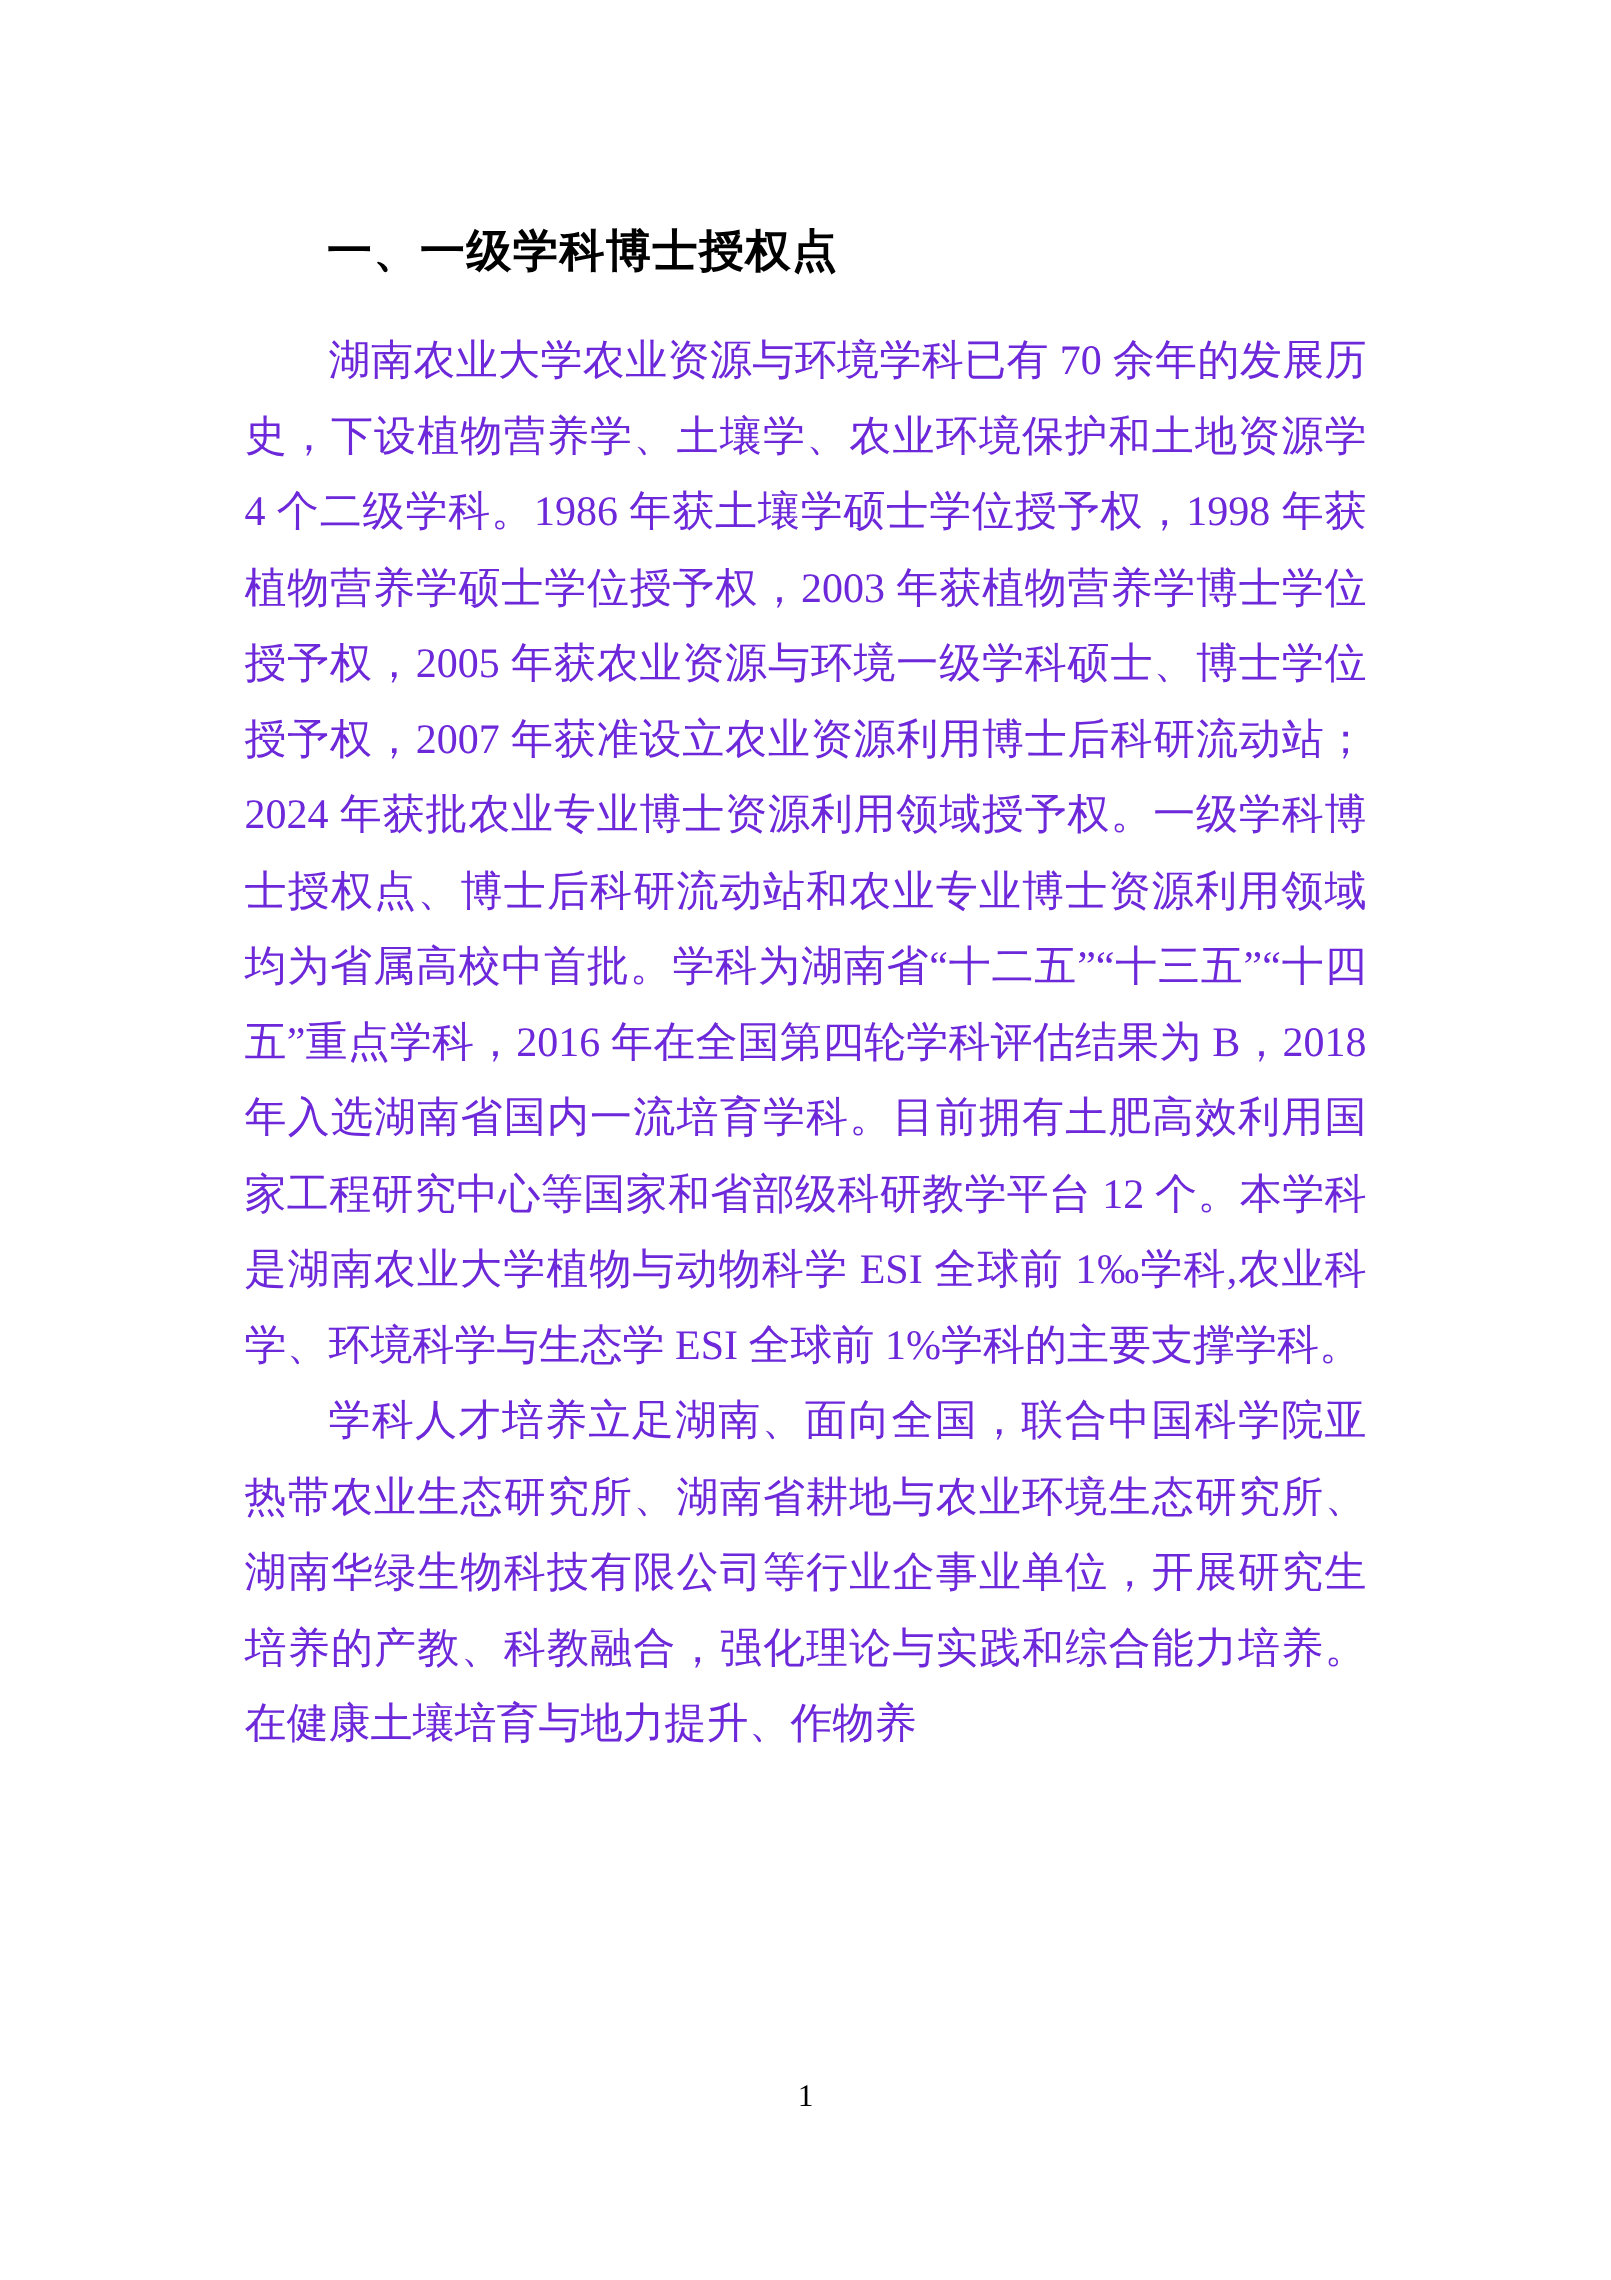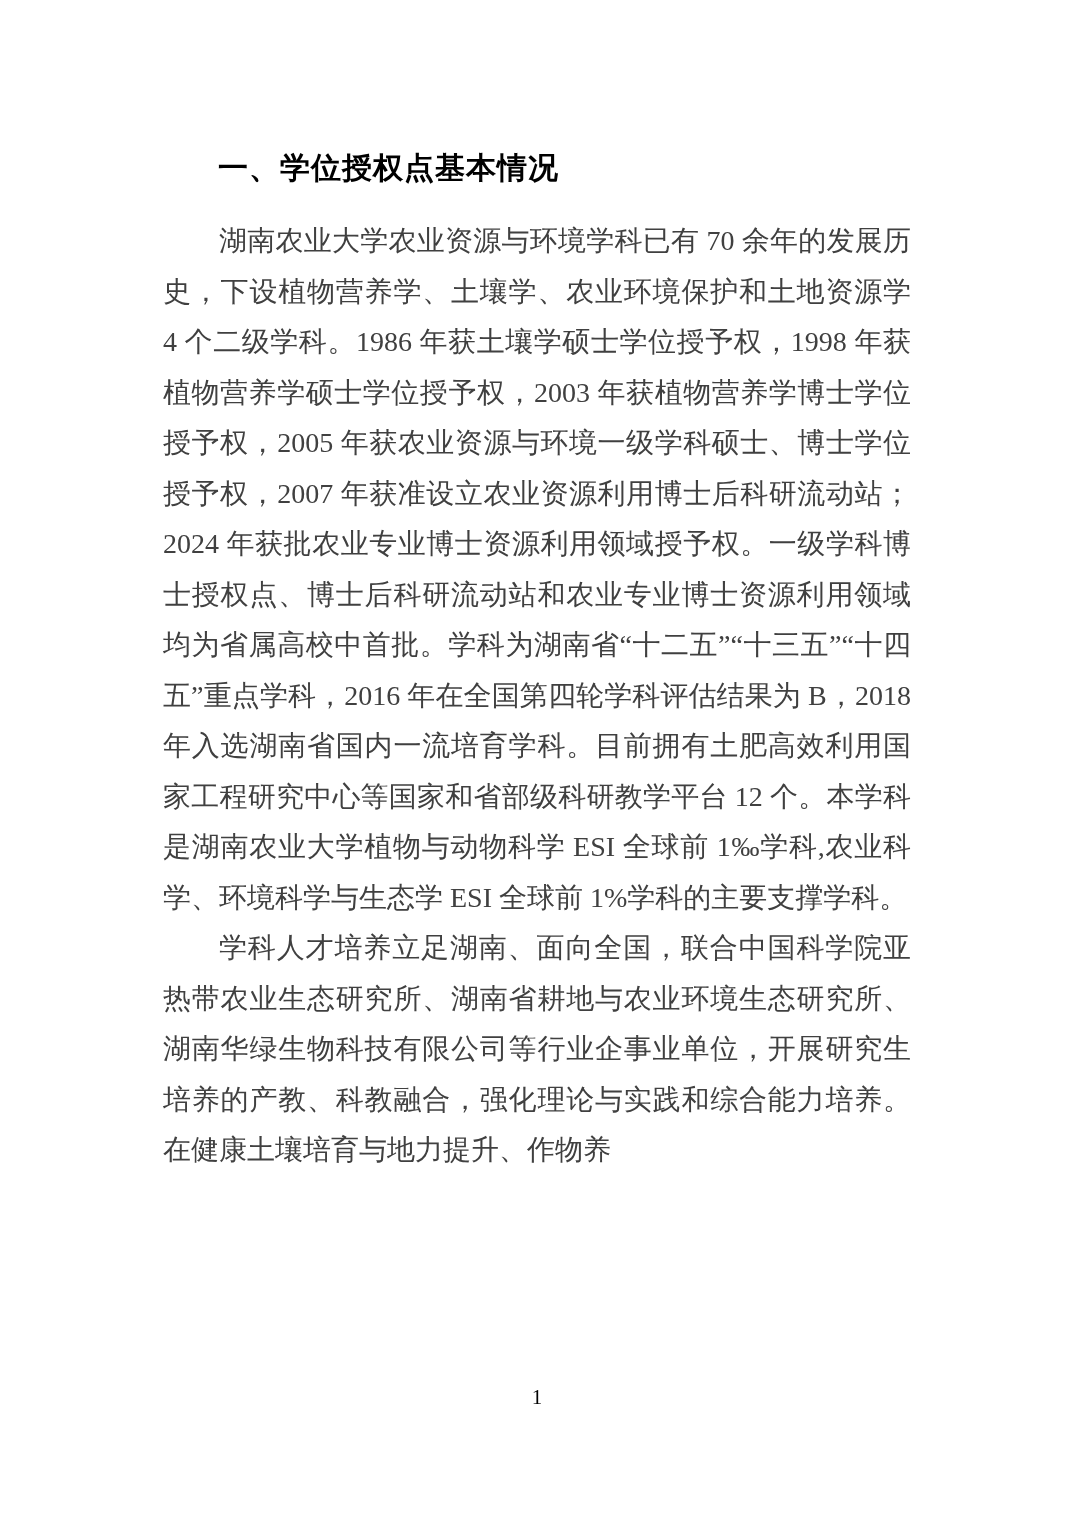--- a/index.html
+++ b/index.html
@@ -31,37 +31,37 @@
     color: #000000;
     letter-spacing: 1px;
   }
   .doc-paragraph {
     font-size: 28px;
     line-height: 50.5px;
     margin: 0;
     text-align: justify;
     text-justify: inter-ideograph;
     text-indent: 2em;
-    color: #404040;
+    color: #6d28d9;
   }
   .page-number {
     position: absolute;
     left: 0;
     right: 0;
     top: 1384px;
     text-align: center;
     font-size: 21px;
     line-height: 26px;
     color: #000000;
     font-family: "Liberation Serif", "DejaVu Serif", serif;
   }
 </style>
 </head>
 <body>
 
 <div class="page">
   <div class="content">
-    <h1 class="doc-heading">一、学位授权点基本情况</h1>
+    <h1 class="doc-heading">一、一级学科博士授权点</h1>
     <p class="doc-paragraph">湖南农业大学农业资源与环境学科已有 70 余年的发展历史，下设植物营养学、土壤学、农业环境保护和土地资源学 4 个二级学科。1986 年获土壤学硕士学位授予权，1998 年获植物营养学硕士学位授予权，2003 年获植物营养学博士学位授予权，2005 年获农业资源与环境一级学科硕士、博士学位授予权，2007 年获准设立农业资源利用博士后科研流动站；2024 年获批农业专业博士资源利用领域授予权。一级学科博士授权点、博士后科研流动站和农业专业博士资源利用领域均为省属高校中首批。学科为湖南省“十二五”“十三五”“十四五”重点学科，2016 年在全国第四轮学科评估结果为 B，2018 年入选湖南省国内一流培育学科。目前拥有土肥高效利用国家工程研究中心等国家和省部级科研教学平台 12 个。本学科是湖南农业大学植物与动物科学 ESI 全球前 1‰学科,农业科学、环境科学与生态学 ESI 全球前 1%学科的主要支撑学科。</p>
     <p class="doc-paragraph">学科人才培养立足湖南、面向全国，联合中国科学院亚热带农业生态研究所、湖南省耕地与农业环境生态研究所、湖南华绿生物科技有限公司等行业企事业单位，开展研究生培养的产教、科教融合，强化理论与实践和综合能力培养。在健康土壤培育与地力提升、作物养</p>
   </div>
   <div class="page-number">1</div>
 </div>
 
 </body></html>

